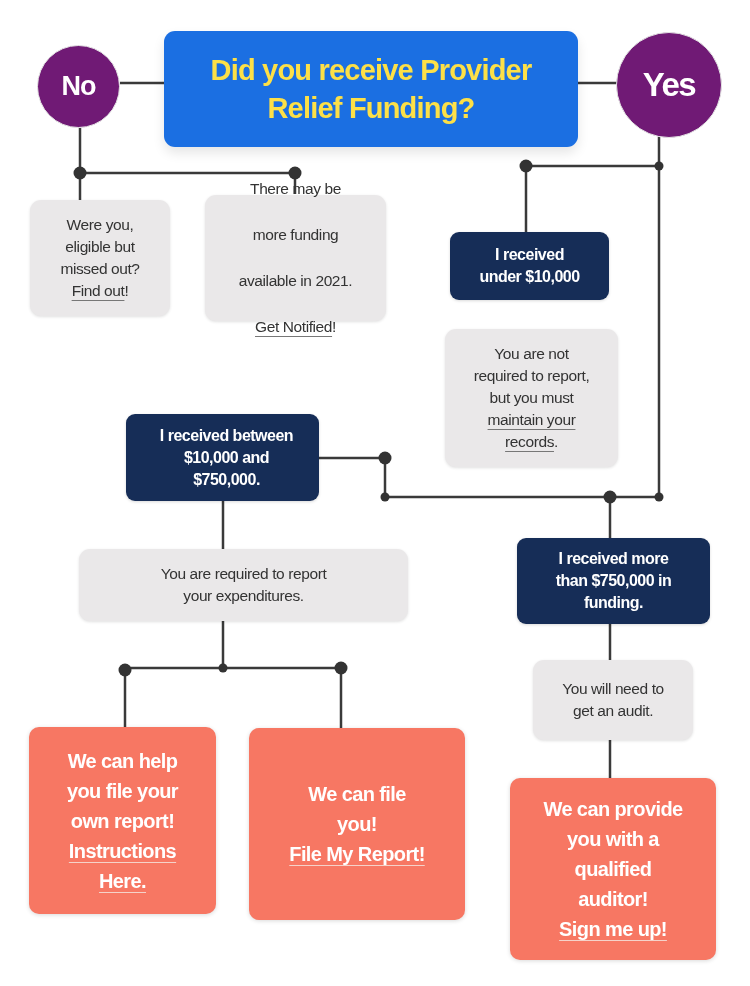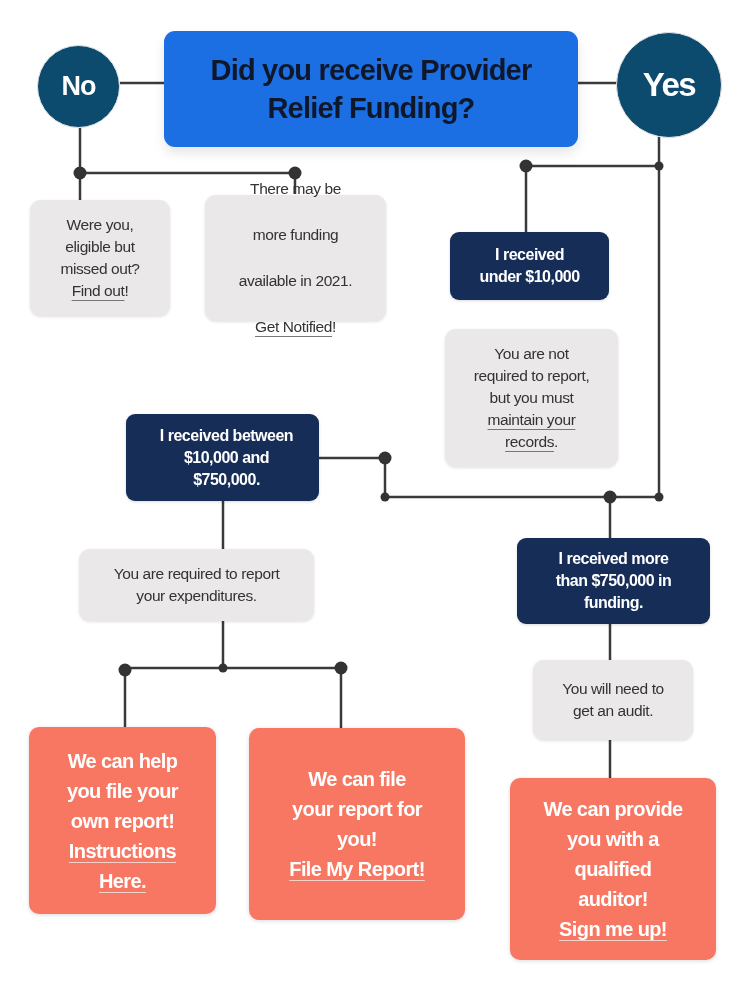--- a/index.html
+++ b/index.html
@@ -5,27 +5,27 @@
   html, body { margin: 0; padding: 0; }
   body {
     width: 750px; height: 986px; position: relative; overflow: hidden;
     background: #ffffff;
     font-family: "Liberation Sans", sans-serif;
   }
   #connectors { position: absolute; left: 0; top: 0; width: 750px; height: 986px; }
   .node { position: absolute; box-sizing: border-box; text-align: center; display: flex; flex-direction: column; align-items: center; justify-content: center; }
   .title-box {
     left: 164px; top: 31px; width: 414px; height: 116px;
-    background: #1b6fe2; border-radius: 11px; color: #0f172a;
+    background: #1b6fe2; border-radius: 11px; color: #fde047;
     font-weight: bold; font-size: 29px; line-height: 38px; letter-spacing: -0.8px;
     box-shadow: 0 6px 12px rgba(0,0,0,0.10);
     padding: 0 30px;
   }
   .circle {
-    border-radius: 50%; background: #0c4a6e; color: #fff; font-weight: bold;
+    border-radius: 50%; background: #701a75; color: #fff; font-weight: bold;
     border: 1px solid #e4e4e4;
   }
   .no-circle { left: 37px; top: 45px; width: 83px; height: 83px; font-size: 27px; letter-spacing: -1px; }
   .yes-circle { left: 616px; top: 32px; width: 106px; height: 106px; font-size: 33px; letter-spacing: -1.5px; }
   .grey {
     background: #eae8e9; border-radius: 11px; color: #333;
     font-size: 15.5px; line-height: 22px; letter-spacing: -0.4px;
     box-shadow: 0 1px 3px rgba(0,0,0,0.12);
   }
   .navy {
@@ -126,36 +126,35 @@
   <span class="line">but you must</span>
   <span class="line"><span class="link">maintain your</span></span>
   <span class="line"><span class="link">records</span><span>.</span></span>
 </div>
 
 <div class="node navy" style="left:126px; top:414px; width:193px; height:87px;padding-left:8px;">
   <span class="line">I received between</span>
   <span class="line">$10,000 and</span>
   <span class="line">$750,000.</span>
 </div>
-<div class="node grey" style="left:79px; top:549px; width:235px; height:72px;">
+<div class="node grey" style="left:79px; top:549px; width:329px; height:72px;">
   <span class="line">You are required to report</span>
   <span class="line">your expenditures.</span>
 </div>
 
 <div class="node coral" style="left:29px; top:727px; width:187px; height:187px;">
   <span class="line">We can help</span>
   <span class="line">you file your</span>
   <span class="line">own report!</span>
   <span class="line"><span class="link">Instructions</span></span>
   <span class="line"><span class="link">Here.</span></span>
 </div>
 
 <div class="node coral" style="left:237px; top:728px; width:216px; height:192px;margin-left:12px;">
   <span class="line">We can file</span>
-  <span class="line">your report for</span>
   <span class="line">you!</span>
   <span class="line"><span class="link">File My Report!</span></span>
 </div>
 
 <div class="node navy" style="left:517px; top:538px; width:193px; height:86px;">
   <span class="line">I received more</span>
   <span class="line">than $750,000 in</span>
   <span class="line">funding.</span>
 </div>
 <div class="node grey" style="left:533px; top:660px; width:160px; height:80px;">

